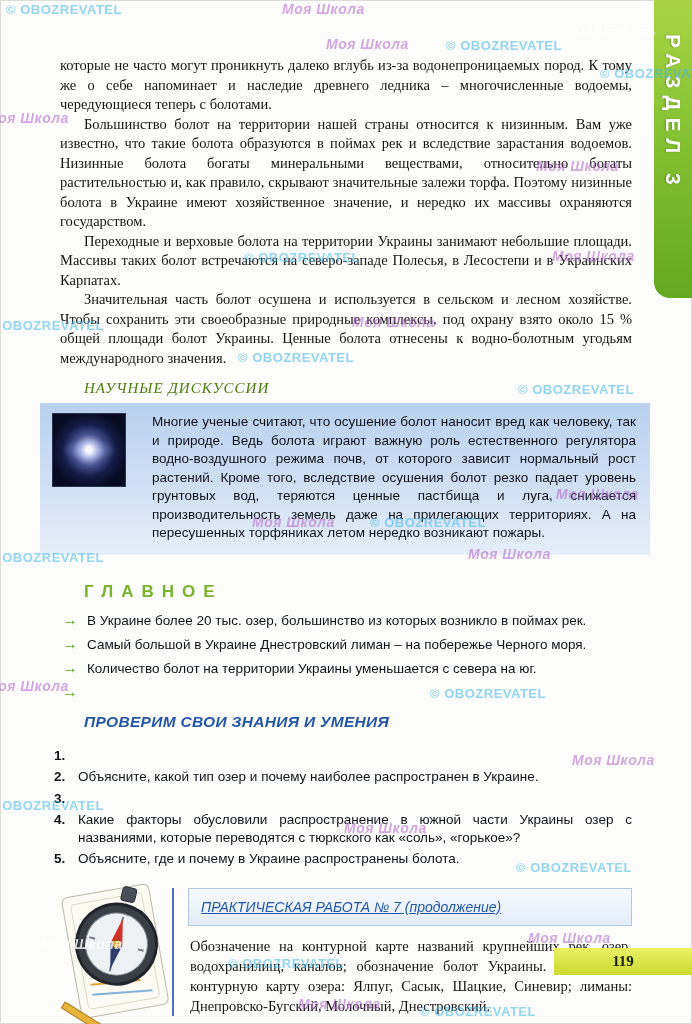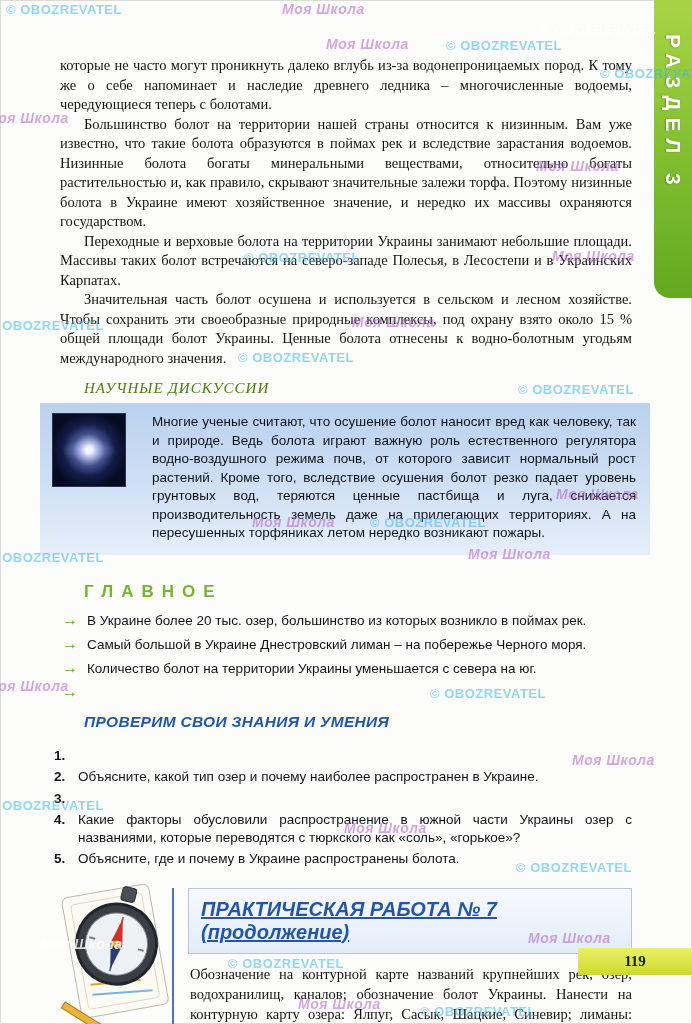--- a/index.html
+++ b/index.html
@@ -107,35 +107,35 @@
     border-left: 2px solid #4a72bd;
     padding-left: 14px;
   }
   .practical-title-box {
     border: 1px solid #b3c5e0;
     background: linear-gradient(180deg, #f7fafe 0%, #e2ecf8 100%);
     padding: 9px 12px;
   }
   .practical-title {
     font-family: "Liberation Sans", sans-serif;
-    font-weight: bold; font-style: italic;
-    font-size: 20px; color: #2456a8;
+    font-weight: normal; font-style: italic;
+    font-size: 14px; color: #2456a8;
     text-decoration: underline;
   }
   .practical-text {
     margin: 10px 0 0 2px;
     font-size: 14.5px; line-height: 20px;
     text-align: justify; color: #141414;
   }
   .compass { position: absolute; left: -118px; top: -8px; z-index: 3; }
 
   
   .page-num {
     position: absolute; top: 948px; right: 0;
-    width: 114px; height: 27px;
+    width: 138px; height: 27px;
     background: linear-gradient(180deg, #e9f164 0%, #cdd92f 100%);
     display: flex; align-items: center; justify-content: center;
     font-weight: bold; font-size: 15px; color: #15200a;
     z-index: 2;
   }
 
   
   .watermarks { position: absolute; inset: 0; z-index: 6; pointer-events: none; }
   .wm {
     position: absolute; white-space: nowrap;

